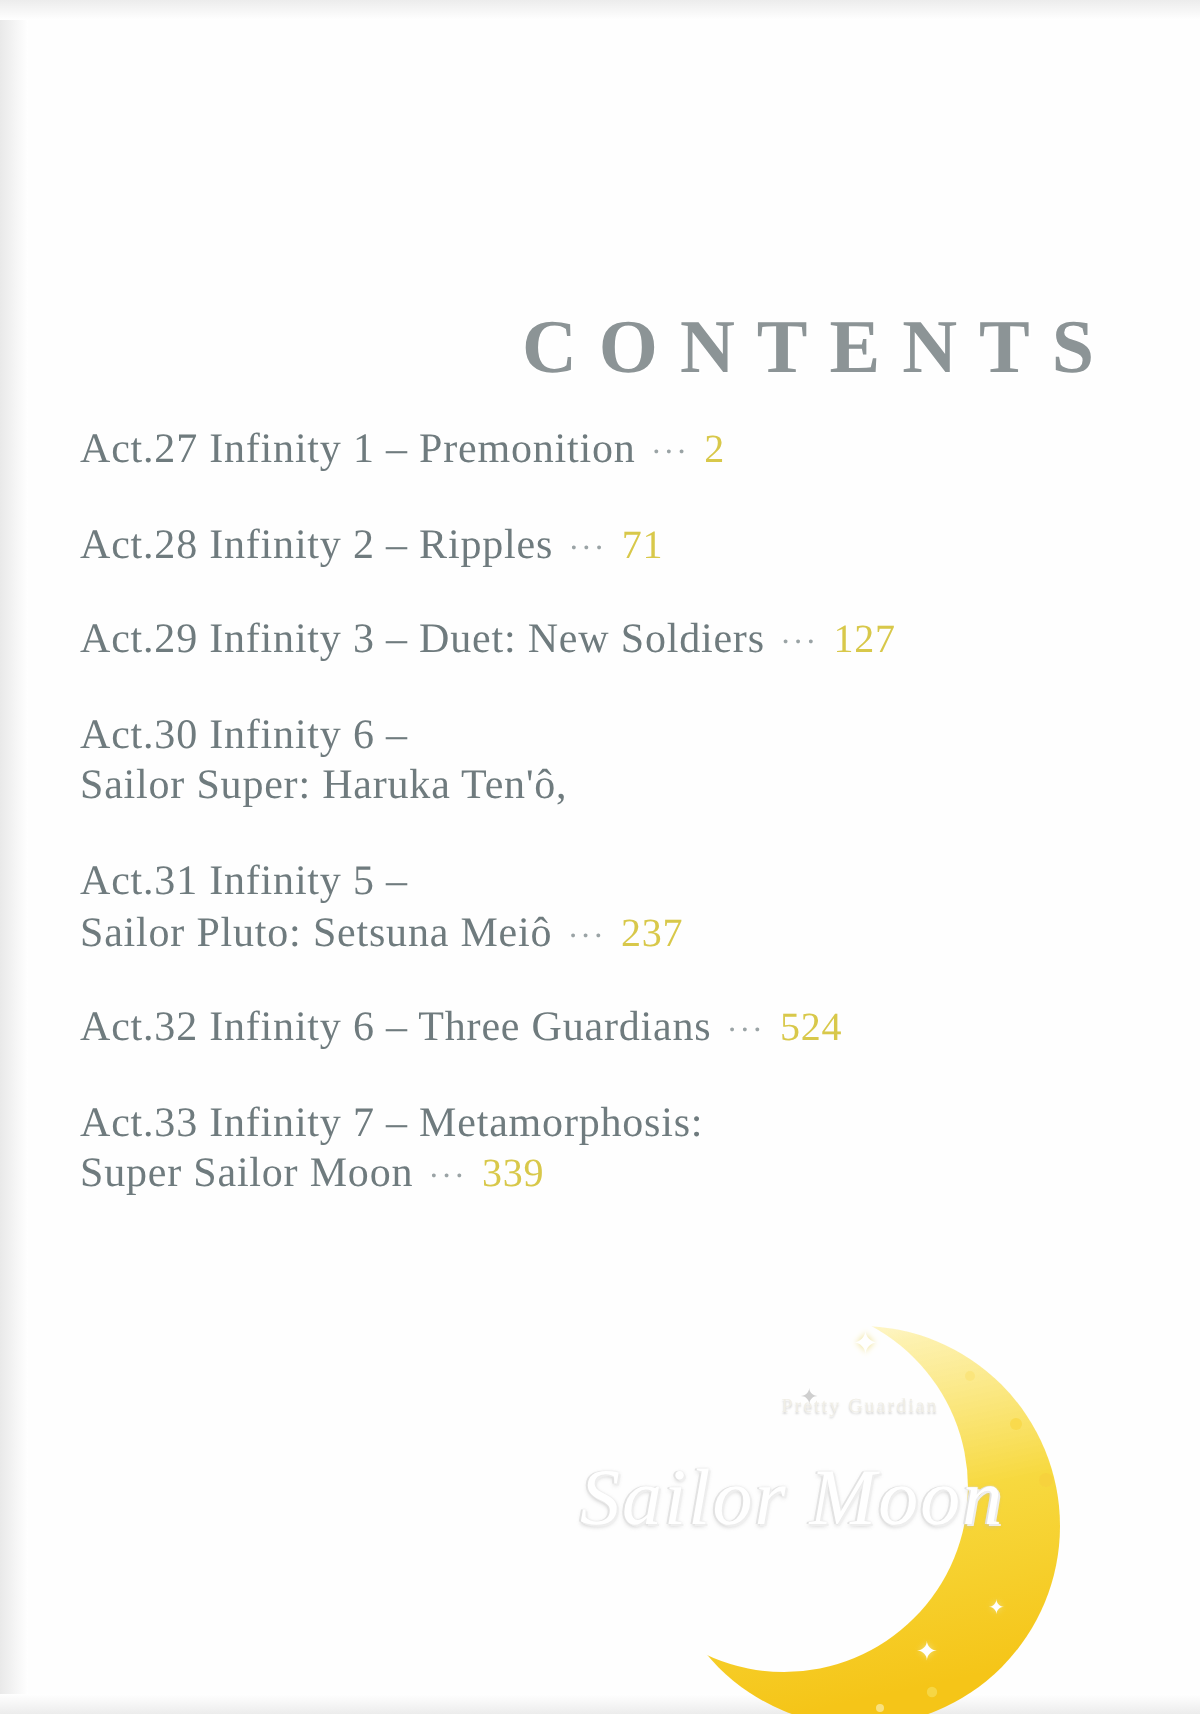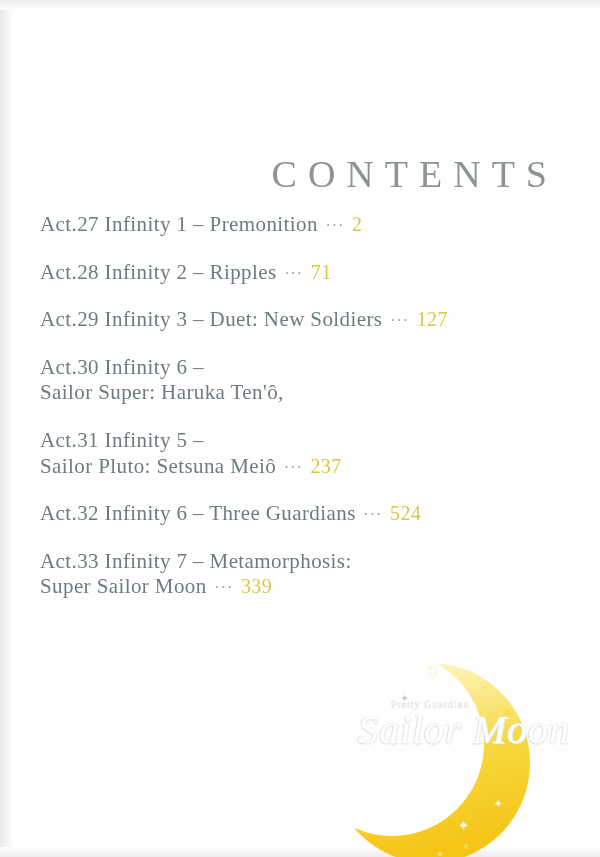--- a/index.html
+++ b/index.html
@@ -45,21 +45,21 @@
   }
 
   .contents-title {
     position: absolute;
     right: 42px;
     top: 152px;
     font-size: 38px;
     letter-spacing: 11px;
     color: #8c9496;
     font-family: "Liberation Serif", serif;
-    font-weight: 400;
+    font-weight: 700;
     text-shadow: 1px 1px 0 rgba(255,255,255,0.9);
   }
 
   .toc {
     position: absolute;
     left: 40px;
     right: 42px;
     top: 212px;
   }
 
@@ -100,23 +100,23 @@
   .logo-wrap {
     position: absolute;
     left: 280px;
     bottom: -6px;
     width: 300px;
     height: 215px;
   }
   .logo-text {
     position: absolute;
     left: 10px;
-    top: 58px;
+    top: 77px;
     width: 280px;
-    text-align: right;
+    text-align: left;
     font-family: "Liberation Serif", serif;
     font-style: italic;
     font-size: 40px;
     color: #ffffff;
     text-shadow:
       0 0 1px #e6e6e6,
       1px 1px 0 #efefef,
       -1px 0 0 #e2e2e2,
       0 1px 2px rgba(190,190,190,0.85);
     letter-spacing: 1px;

